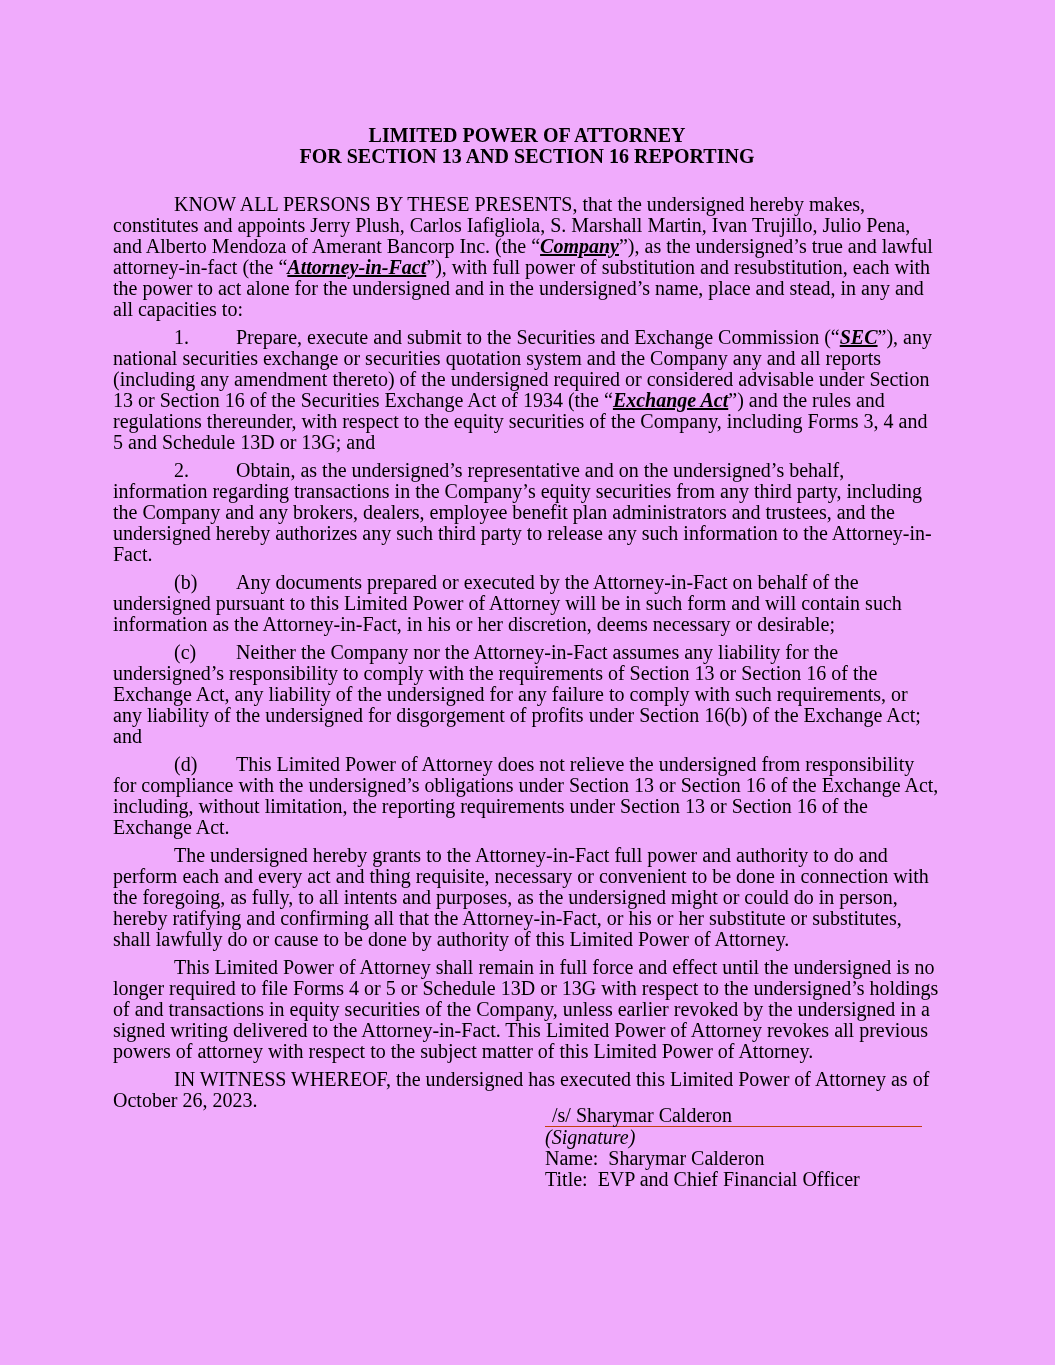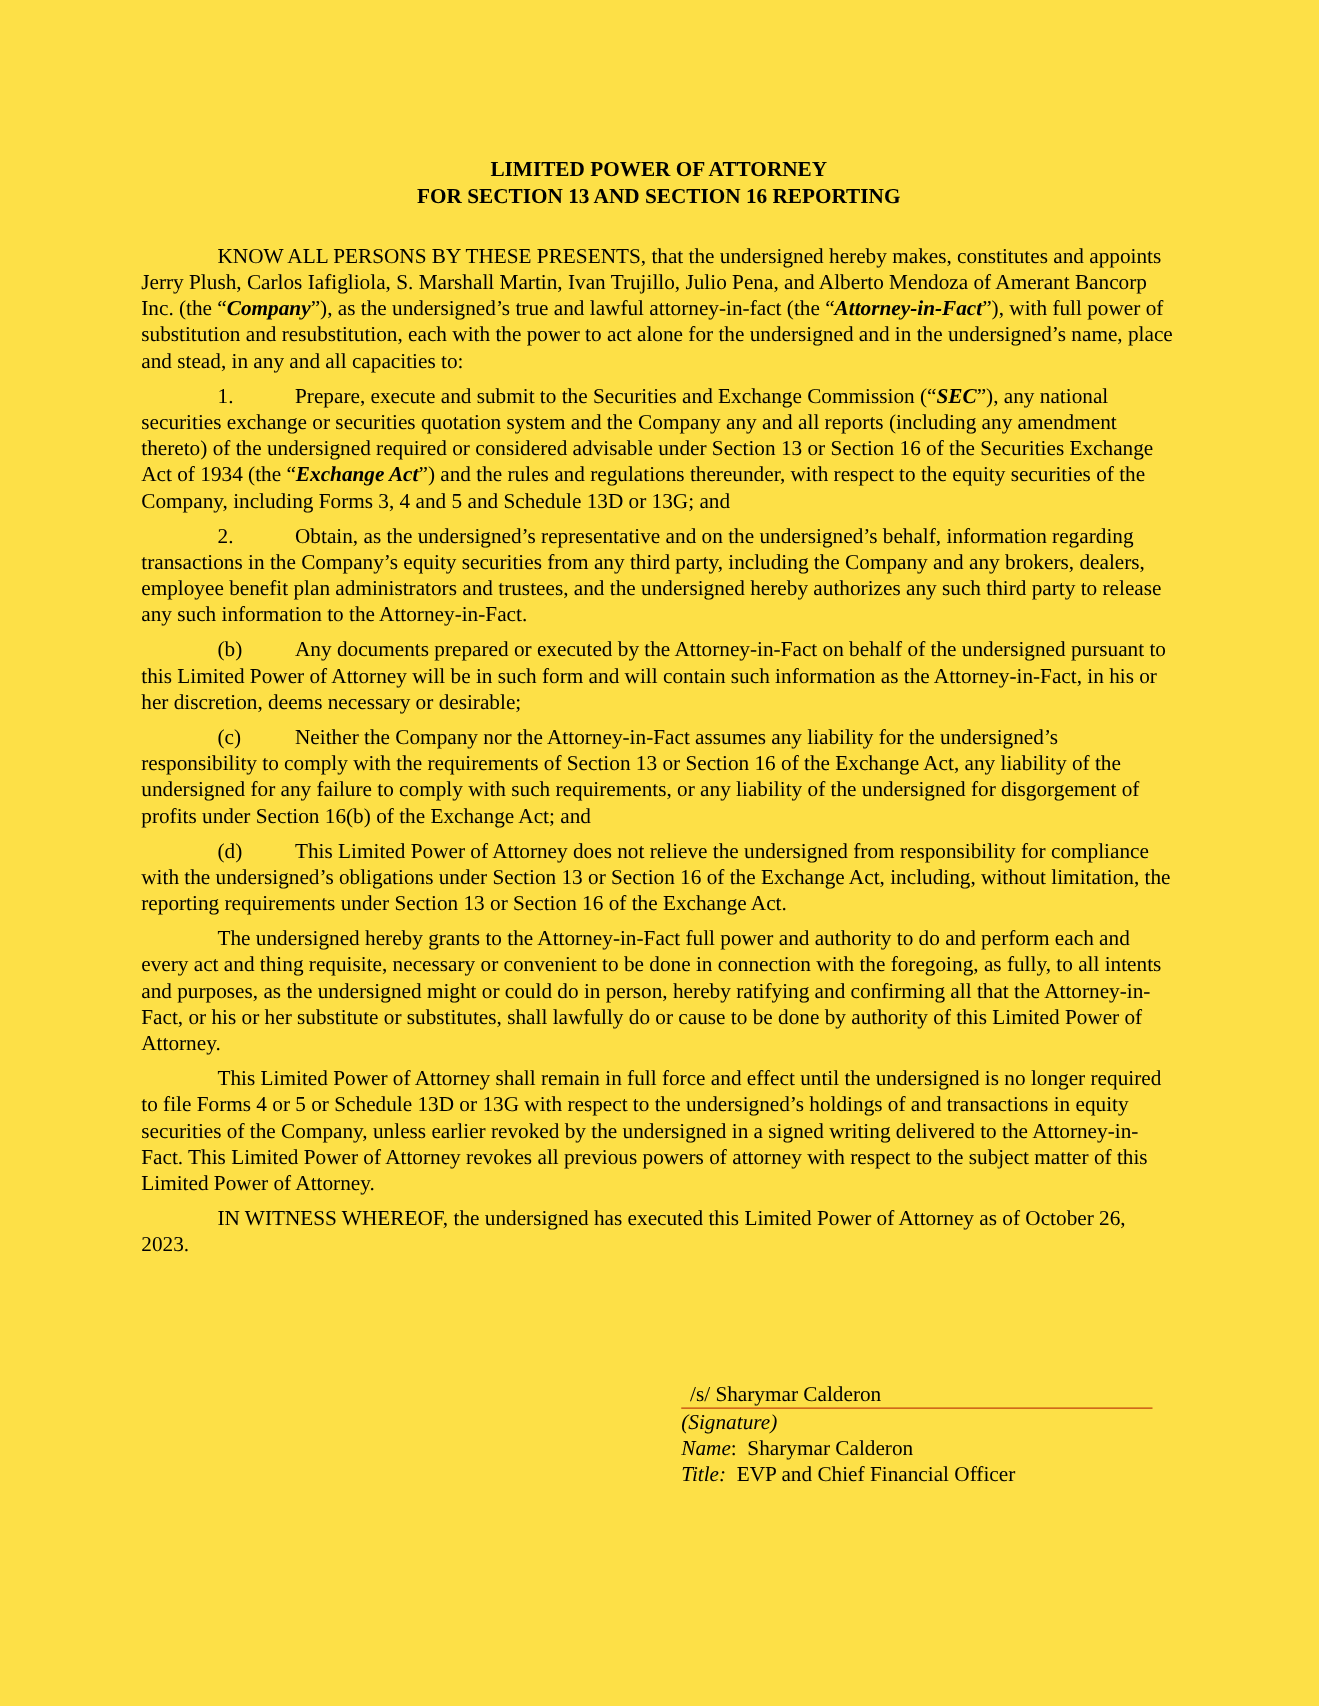--- a/index.html
+++ b/index.html
@@ -1,22 +1,22 @@
 <!DOCTYPE html>
 <html><head>
 <meta charset="utf-8">
 <style>
   html, body { margin: 0; padding: 0; background: #ffffff; }
   .page {
     position: relative;
     width: 1055px;
     height: 1365px;
-    background: #fde047;
+    background: #f0abfc;
     font-family: "Liberation Serif", serif;
-    font-size: 17px;
+    font-size: 20px;
     line-height: 21px;
     color: #000000;
     overflow: hidden;
   }
   .content {
     position: absolute;
     left: 113px;
     top: 125px;
     width: 828px;
   }
@@ -28,38 +28,38 @@
   .body p.para {
     margin: 0 0 7px 0;
     text-indent: 61px;
     text-align: left;
   }
   .tab-label {
     display: inline-block;
     width: 62px;
     text-indent: 0;
   }
-  .seg-bi { font-weight: bold; font-style: italic; }
+  .seg-bi { font-weight: bold; font-style: italic; text-decoration: underline; }
   .signature {
     position: absolute;
     left: 545px;
     top: 1105px;
     width: 377px;
   }
   .sig-line {
     border-bottom: 1px solid #c2410c;
     padding-left: 7px;
     white-space: pre-wrap;
   }
   .sig-caption {
     text-align: left;
     font-style: italic;
   }
   .sig-row { white-space: pre-wrap; }
-  .it { font-style: italic; }
+  .it { }
 </style>
 </head>
 <body>
 
 <div class="page">
   <div class="content">
     <div class="doc-title">
       <div>LIMITED POWER OF ATTORNEY</div>
       <div>FOR SECTION 13 AND SECTION 16 REPORTING</div>
     </div>

